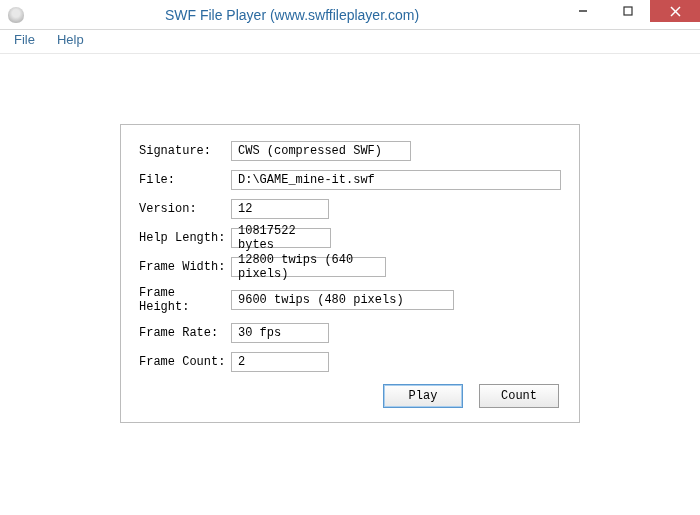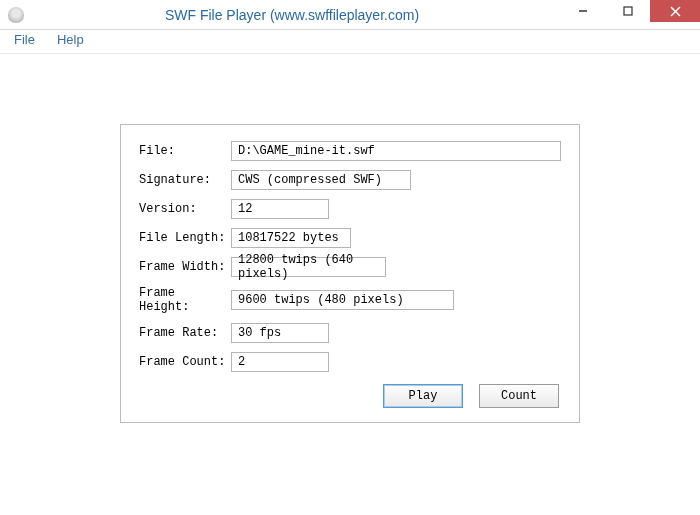--- a/index.html
+++ b/index.html
@@ -89,21 +89,21 @@
     height: 20px;
     padding: 2px 6px;
     display: flex;
     align-items: center;
     font-family: inherit;
     font-size: 12px;
   }
   .w-file { flex: 1; }
   .w-sig { width: 180px; }
   .w-ver { width: 98px; }
-  .w-len { width: 120px; }
+  .w-len { width: 100px; }
   .w-fw { width: 155px; }
   .w-fh { width: 223px; }
   .w-fr { width: 98px; }
   .w-fc { width: 98px; }
   .btnrow {
     display: flex;
     justify-content: flex-end;
     gap: 16px;
     margin-top: 12px;
     padding-right: 2px;
@@ -152,36 +152,36 @@
 
 <div class="menubar">
   <div class="menuitem">File</div>
   <div class="menuitem">Help</div>
 </div>
 
 <div class="client">
   <div class="panel">
 
     <div class="row">
+      <div class="lbl">Signature:</div>
+      <div class="field w-sig">CWS (compressed SWF)</div>
+    </div>
+
+    <div class="row">
       <div class="lbl">File:</div>
       <div class="field w-file">D:\GAME_mine-it.swf</div>
     </div>
 
     <div class="row">
-      <div class="lbl">Signature:</div>
-      <div class="field w-sig">CWS (compressed SWF)</div>
-    </div>
-
-    <div class="row">
       <div class="lbl">Version:</div>
       <div class="field w-ver">12</div>
     </div>
 
     <div class="row">
-      <div class="lbl">File Length:</div>
+      <div class="lbl">Help Length:</div>
       <div class="field w-len">10817522 bytes</div>
     </div>
 
     <div class="row">
       <div class="lbl">Frame Width:</div>
       <div class="field w-fw">12800 twips (640 pixels)</div>
     </div>
 
     <div class="row">
       <div class="lbl">Frame Height:</div>

